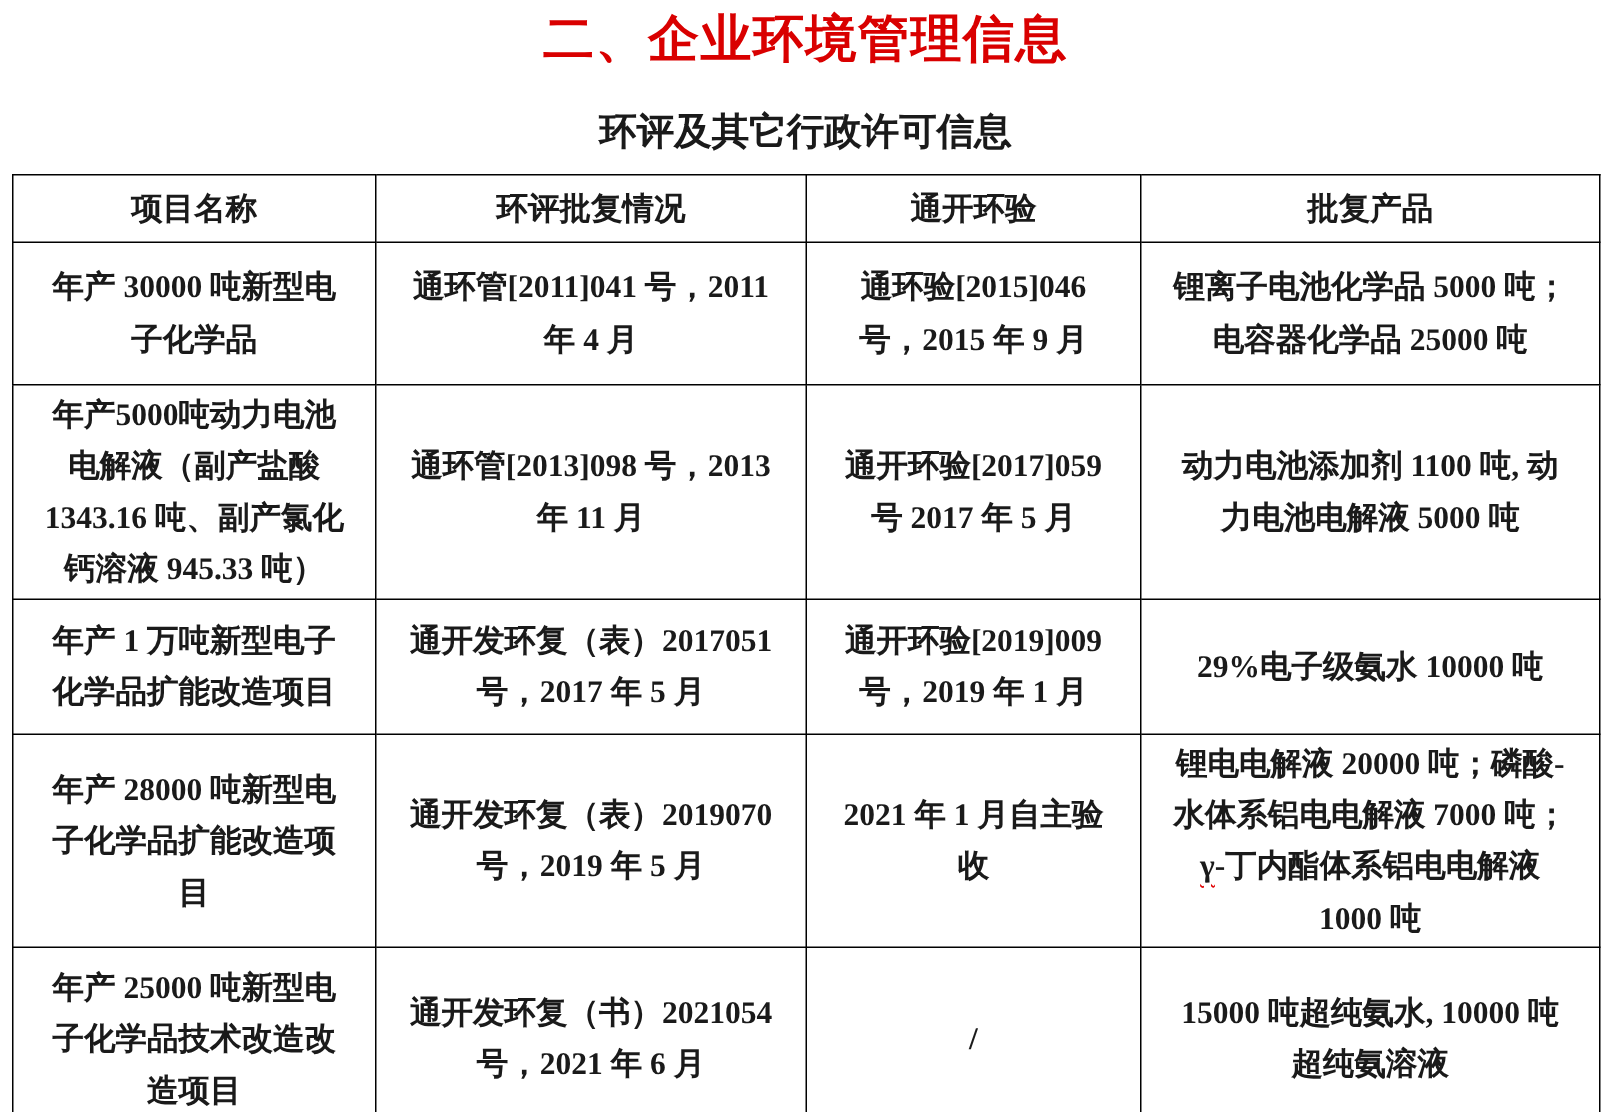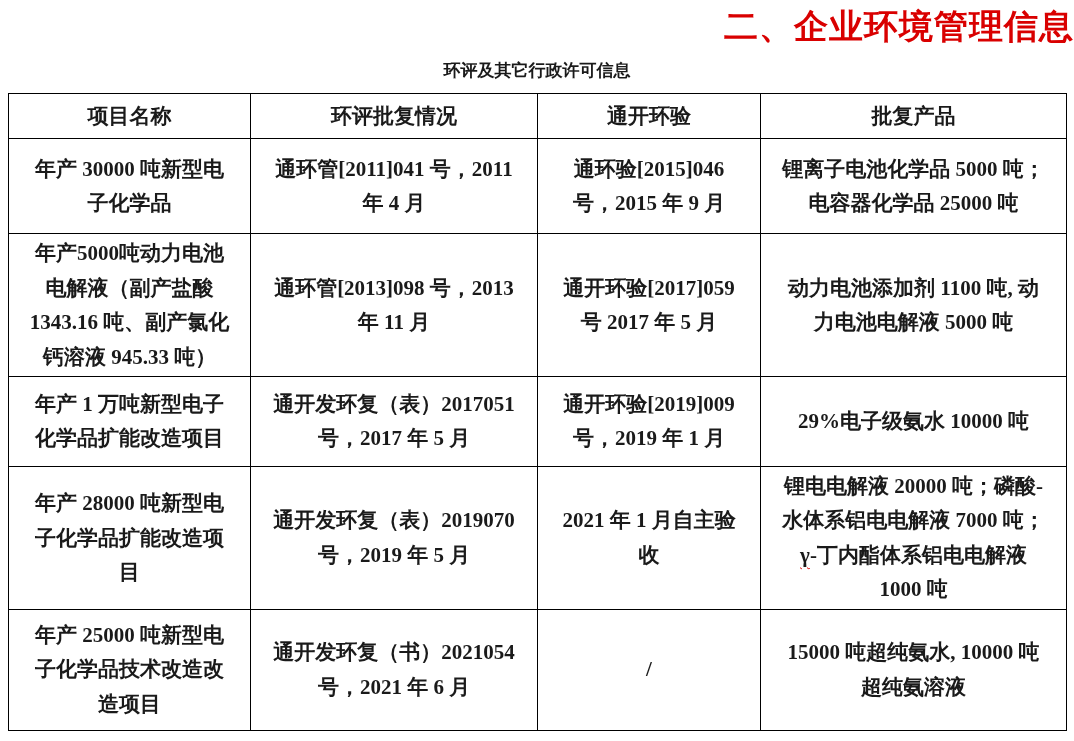--- a/index.html
+++ b/index.html
@@ -9,31 +9,31 @@
     background: #fff;
     width: 1074px;
   }
   body {
     font-family: "Liberation Serif", "DejaVu Serif", serif;
     color: var(--ink);
     padding-top: 7px;
   }
   .doc-title {
     margin: 0;
-    text-align: right;
+    text-align: center;
     font-size: 34px;
     font-weight: bold;
     line-height: 1.2;
     color: var(--title-color);
     letter-spacing: 1px;
   }
   .table-caption {
-    margin: 13px 0 0 0;
+    margin: 26px 0 0 0;
     text-align: center;
-    font-size: 17px;
+    font-size: 25px;
     font-weight: bold;
     line-height: 1.2;
     color: var(--ink);
   }
   table.permits {
     border-collapse: collapse;
     table-layout: fixed;
     width: 1058px;
     margin: 12px 8px 0 8px;
     border-radius: 27px;

